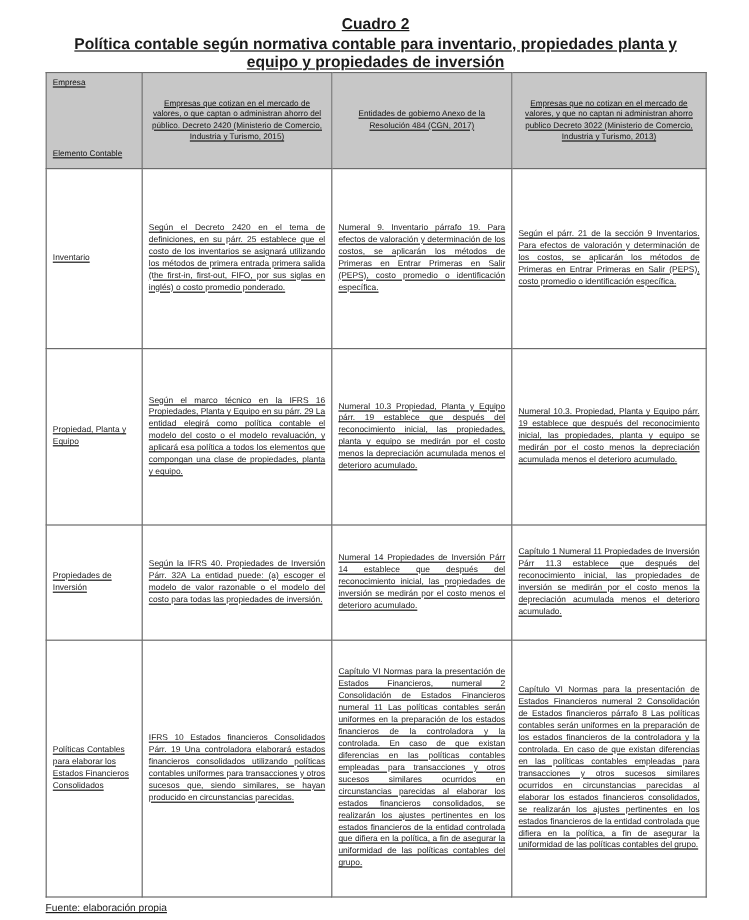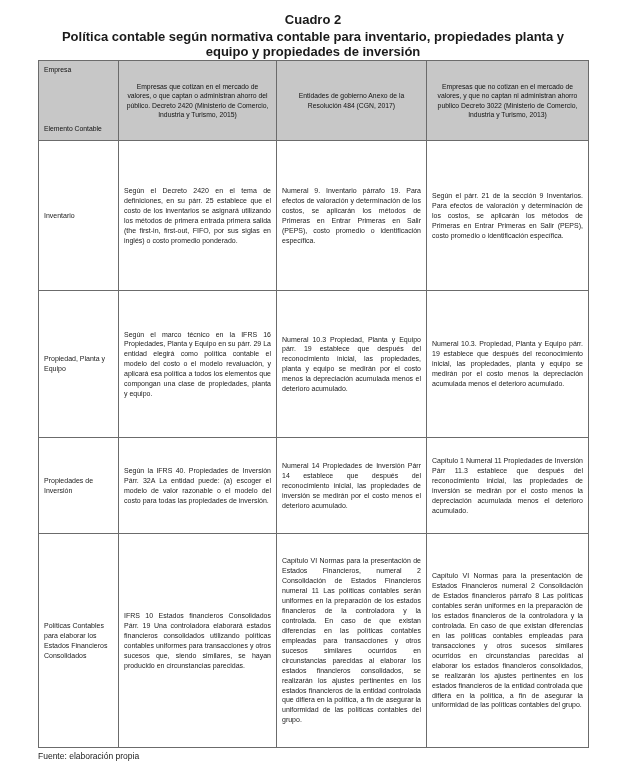--- a/index.html
+++ b/index.html
@@ -8,20 +8,21 @@
     background: #ffffff;
     font-family: "Liberation Sans", sans-serif;
     color: #1a1a1a;
   }
   .page {
     width: 624px;
     height: 767px;
     box-sizing: border-box;
     padding: 12px 36px 0 38px;
     background: #ffffff;
+    text-decoration: underline;
   }
   .caption-number {
     text-align: center;
     font-weight: bold;
     font-size: 13px;
     line-height: 1.2;
   }
   .caption-title {
     text-align: center;
     font-weight: bold;

